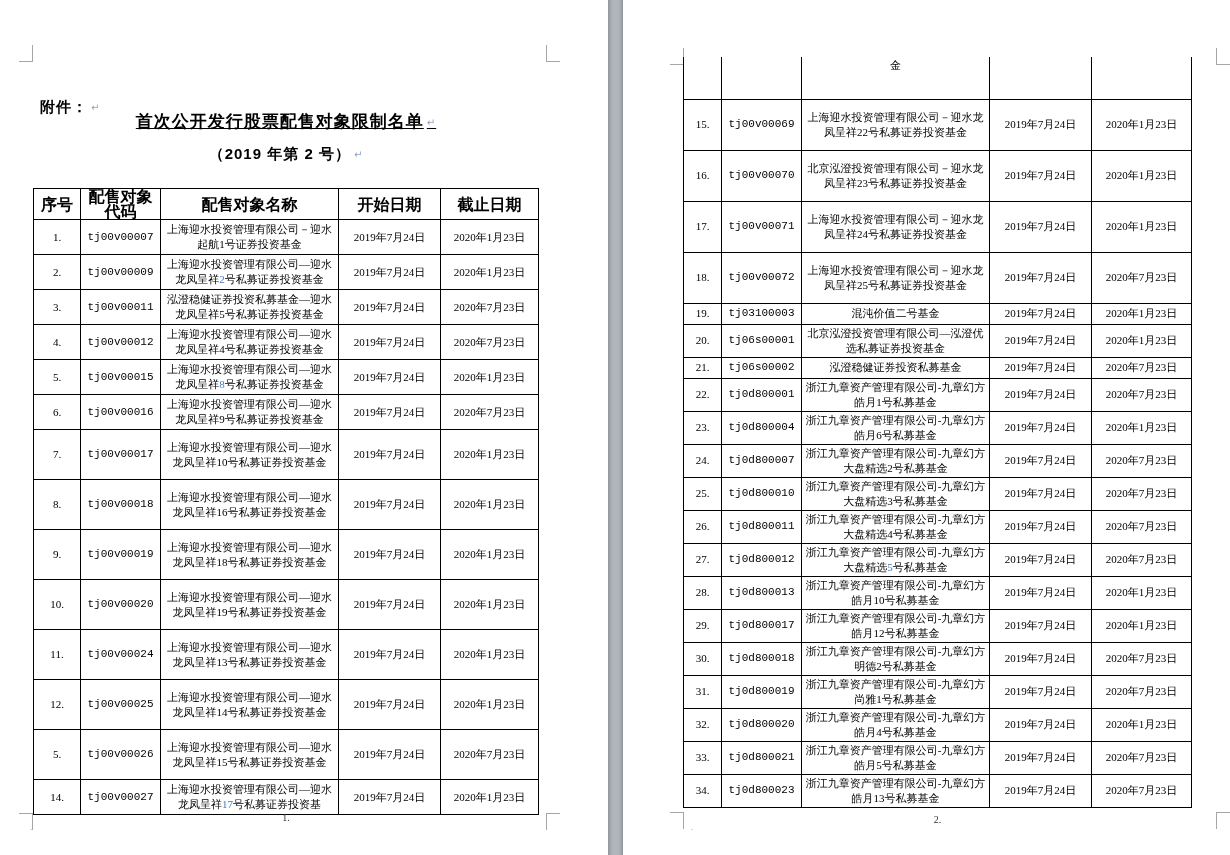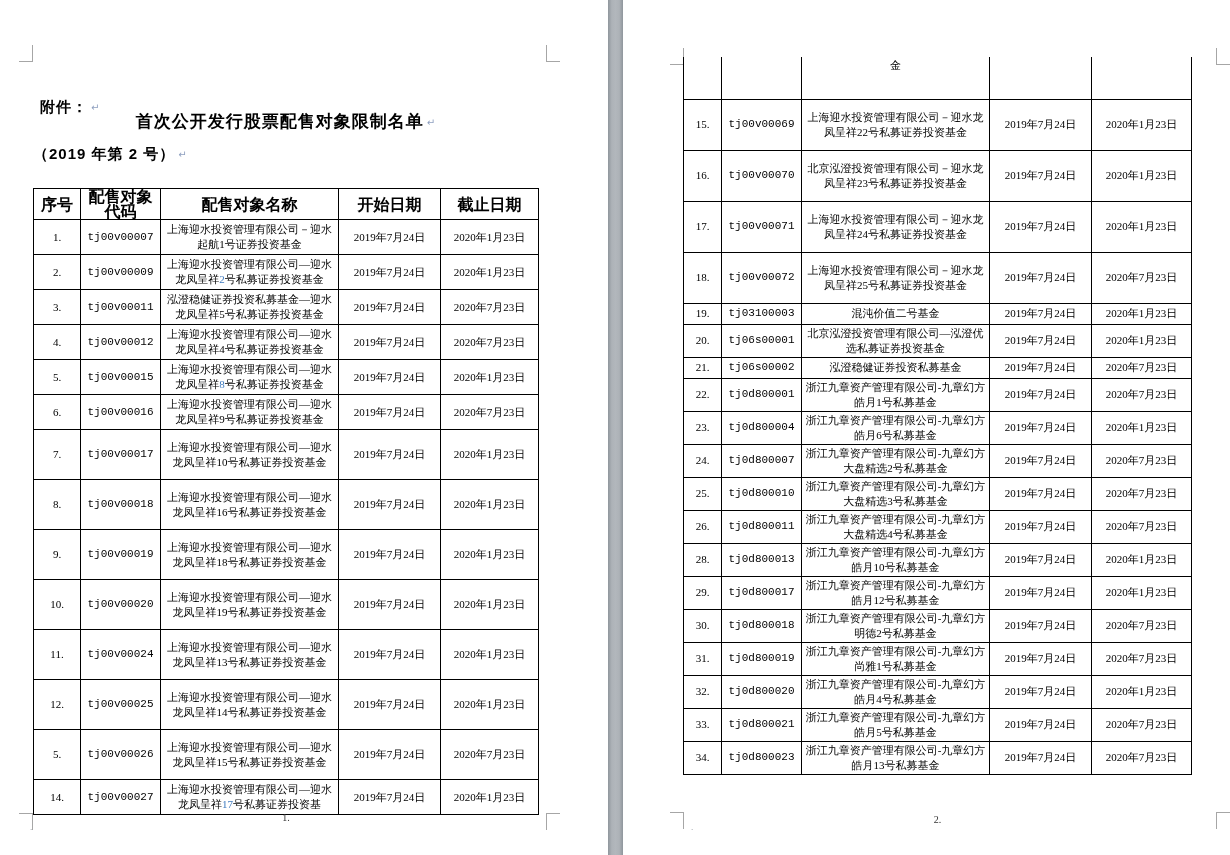--- a/index.html
+++ b/index.html
@@ -16,24 +16,24 @@
   }
   
   .attachment{
     position:absolute;left:40px;top:66px;
     font-family:"Liberation Sans","DejaVu Sans",sans-serif;
     font-weight:bold;font-size:15px;letter-spacing:1px;margin-top:32px;
   }
   .doc-title{
     position:absolute;left:33px;top:110px;width:506px;text-align:center;
     font-family:"Liberation Sans","DejaVu Sans",sans-serif;
-    font-weight:bold;font-size:17px;letter-spacing:1px;
+    font-weight:bold;font-size:17px;letter-spacing:1px;text-decoration:underline;
   }
   .doc-subtitle{
-    position:absolute;left:33px;top:145px;width:506px;
+    position:absolute;left:33px;top:145px;width:506px;text-align:center;
     font-family:"Liberation Sans","DejaVu Sans",sans-serif;
     font-weight:bold;font-size:15px;letter-spacing:1px;
   }
   .pmark{
     font-family:"DejaVu Sans",sans-serif;
     font-weight:normal;color:#8fa0c0;font-size:10px;vertical-align:1px;padding-left:3px;
   }
   
   table.alloc{
     border-collapse:collapse;table-layout:fixed;position:absolute;
@@ -308,20 +308,27 @@
         <td>2020年7月23日</td>
       </tr>
       <tr class="r2">
         <td>26.</td>
         <td class="code">tj0d800011</td>
         <td>浙江九章资产管理有限公司-九章幻方大盘精选4号私募基金</td>
         <td>2019年7月24日</td>
         <td>2020年7月23日</td>
       </tr>
       <tr class="r2">
+        <td>27.</td>
+        <td class="code">tj0d800012</td>
+        <td>浙江九章资产管理有限公司-九章幻方大盘精选<span class="blue-num">5</span>号私募基金</td>
+        <td>2019年7月24日</td>
+        <td>2020年7月23日</td>
+      </tr>
+      <tr class="r2">
         <td>28.</td>
         <td class="code">tj0d800013</td>
         <td>浙江九章资产管理有限公司-九章幻方皓月10号私募基金</td>
         <td>2019年7月24日</td>
         <td>2020年1月23日</td>
       </tr>
       <tr class="r2">
         <td>29.</td>
         <td class="code">tj0d800017</td>
         <td>浙江九章资产管理有限公司-九章幻方皓月12号私募基金</td>

